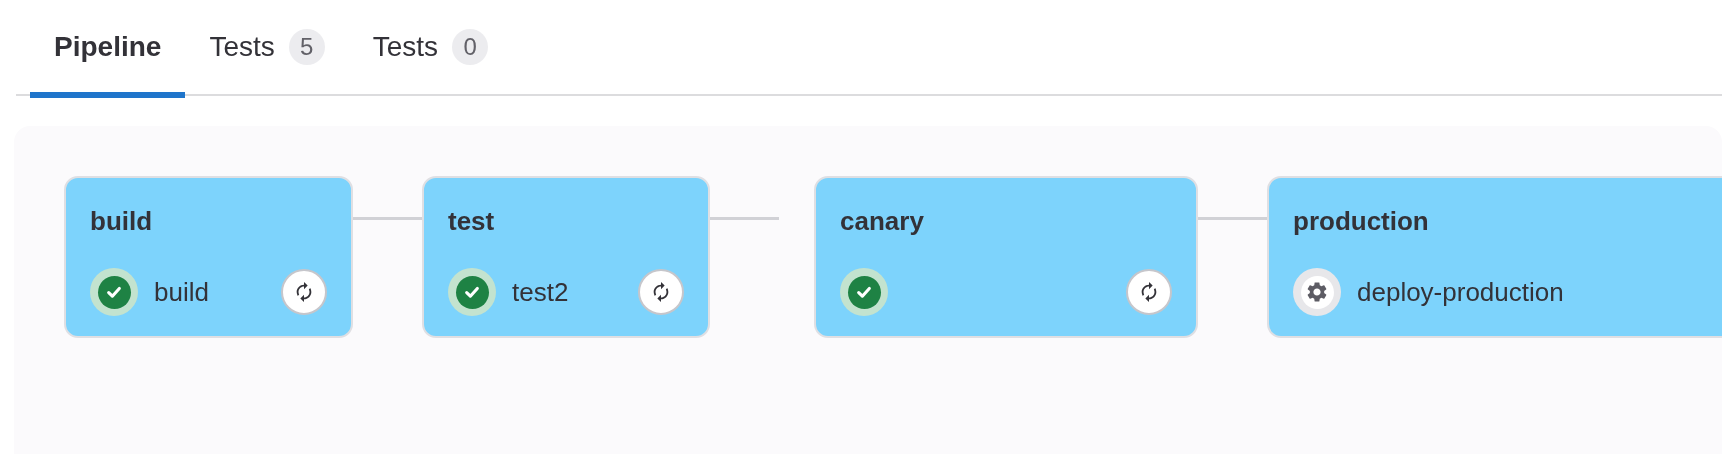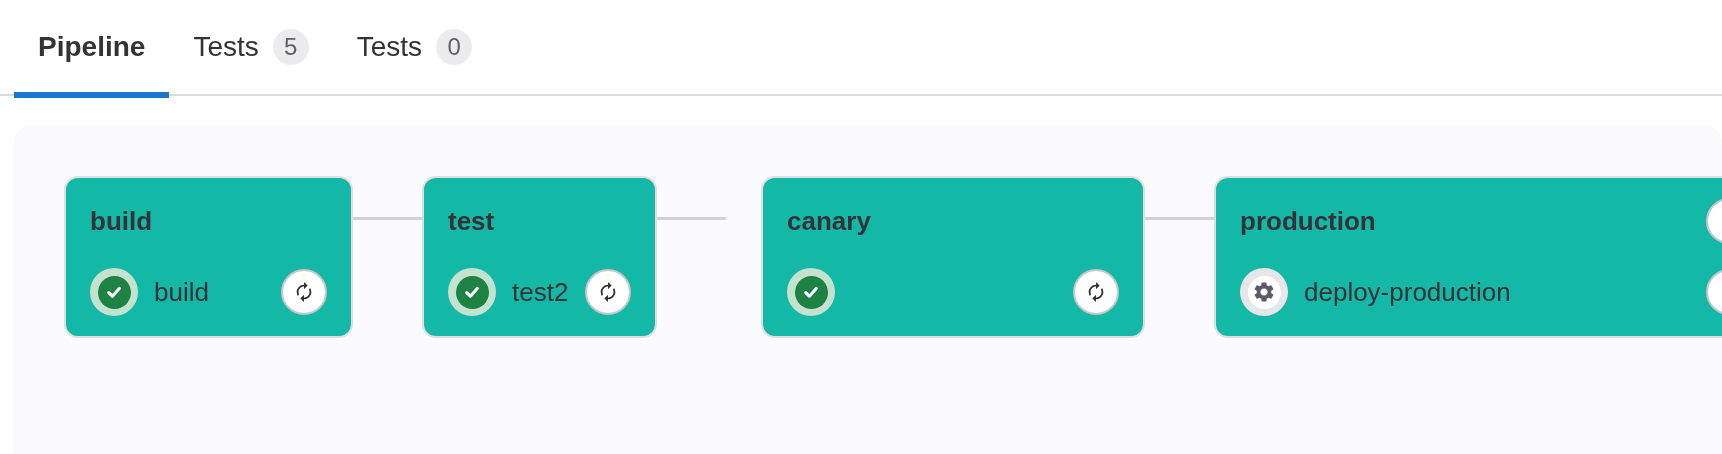--- a/index.html
+++ b/index.html
@@ -1,44 +1,44 @@
 <!DOCTYPE html>
 <html><head>
 <meta charset="utf-8">
 <style>
   * { margin:0; padding:0; box-sizing:border-box; }
   html,body { width:1722px; height:454px; overflow:hidden; background:#ffffff;
     font-family:"Liberation Sans", sans-serif; color:#333238; }
 
   
   .tabs { display:flex; align-items:stretch; padding-left:14px;
-    border-bottom:2px solid #dcdcde; height:96px; }
+    border-bottom:2px solid #dcdcde; height:96px;margin-left:16px; }
   .tab { position:relative; display:flex; align-items:center; gap:14px;
     padding:0 24px; font-size:28px; color:#333238; cursor:pointer; background:none; border:none;
     font-family:"Liberation Sans", sans-serif; }
   .tab.active { font-weight:700; }
   .tab.active::after { content:""; position:absolute; left:0; right:0; bottom:-4px;
     height:6px; background:#1f75cb; }
   .badge { display:inline-flex; align-items:center; justify-content:center;
     min-width:36px; height:36px; padding:0 8px; border-radius:19px;
     background:#ececef; color:#626168; font-size:24px; font-weight:400; }
 
   
   .panel { margin-left:14px; margin-top:30px; width:1708px; height:400px;
     background:#fbfafc; border-radius:16px 16px 0 0; padding:50px 0 0 50px; }
   .stages { display:flex; align-items:flex-start; gap:69px; }
 
   .stage { position:relative; }
   .connector { position:absolute; left:-69px; top:41px; width:69px; height:3px;
     background:#d1d1d6; }
 
-  .card { background:#14b8a6; border:2px solid #dfdfe3; border-radius:14px;
+  .card { background:#7dd3fc; border:2px solid #dfdfe3; border-radius:14px;
     padding:20px 24px; }
   .stage:nth-child(1) .card { width:289px; }
-  .stage:nth-child(2) .card { width:235px; }
+  .stage:nth-child(2) .card { width:288px; }
   .stage:nth-child(3) .card { width:384px;margin-left:35px; }
   .stage:nth-child(4) .card { width:564px; }
 
   .card-header { display:flex; align-items:center; justify-content:space-between;
     height:46px; margin-bottom:24px; }
   .stage-title { font-size:26px; font-weight:700; color:#333238; }
 
   .job-row { display:flex; align-items:center; height:48px; cursor:pointer; }
   .job-row + .job-row { margin-top:38px;font-weight:bold; }
   .job-name { margin-left:16px; font-size:26px; color:#333238; }

